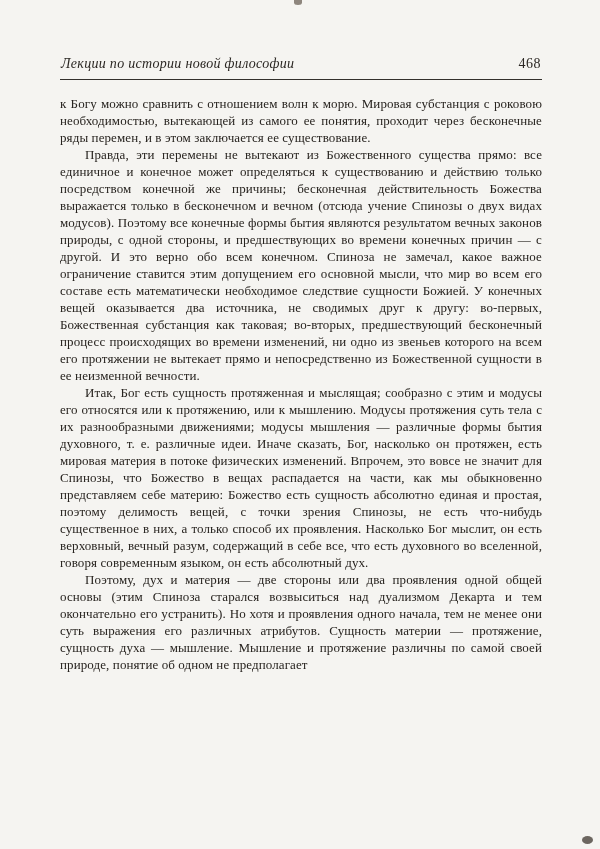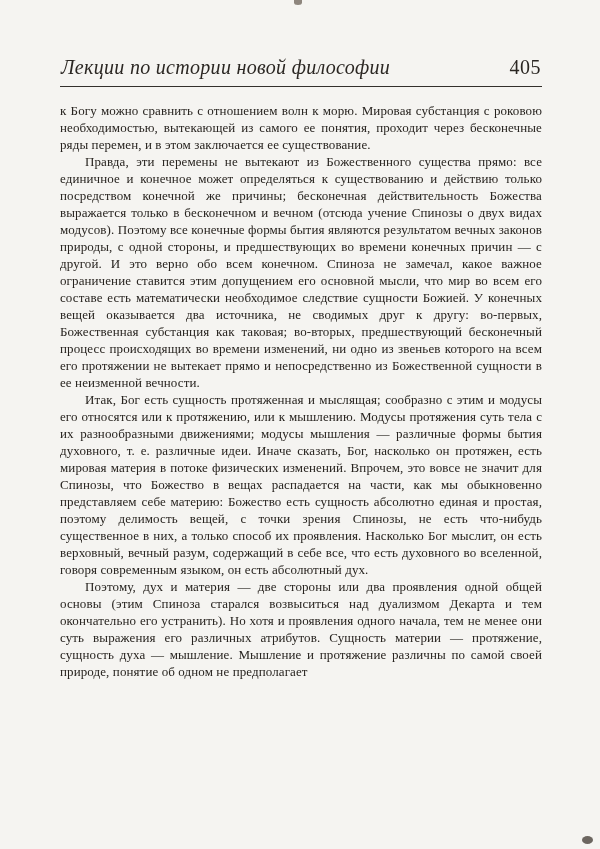--- a/index.html
+++ b/index.html
@@ -15,21 +15,21 @@
   }
   .page {
     width: 100%;
     height: 100%;
     padding: 56px 58px 0 60px;
   }
   .page-header {
     display: flex;
     justify-content: space-between;
     align-items: baseline;
-    font-size: 20px;
+    font-size: 14px;
     padding: 0 1px 7px 1px;
     color: #2b2723;
   }
   .running-title {
     font-style: italic;
     letter-spacing: 0.3px;
   }
   .page-number {
     font-style: normal;
     letter-spacing: 0.5px;
@@ -77,21 +77,21 @@
     filter: blur(0.6px);
   }
 </style>
 </head>
 <body>
 
 <div class="page">
 
   <div class="page-header">
     <span class="running-title">Лекции по истории новой философии</span>
-    <span class="page-number">405</span>
+    <span class="page-number">468</span>
   </div>
 
   <div class="header-rule"></div>
 
   <div class="page-body">
     <p class="first">к Богу можно сравнить с отношением волн к морю. Мировая субстанция с роковою необходимостью, вытекающей из самого ее понятия, проходит через бесконечные ряды перемен, и в этом заключается ее существование.</p>
     <p>Правда, эти перемены не вытекают из Божественного существа прямо: все единичное и конечное может определяться к существованию и действию только посредством конечной же причины; бесконечная действительность Божества выражается только в бесконечном и вечном (отсюда учение Спинозы о двух видах модусов). Поэтому все конечные формы бытия являются результатом вечных законов природы, с одной стороны, и предшествующих во времени конечных причин — с другой. И это верно обо всем конечном. Спиноза не замечал, какое важное ограничение ставится этим допущением его основной мысли, что мир во всем его составе есть математически необходимое следствие сущности Божией. У конечных вещей оказывается два источника, не сводимых друг к другу: во-первых, Божественная субстанция как таковая; во-вторых, предшествующий бесконечный процесс происходящих во времени изменений, ни одно из звеньев которого на всем его протяжении не вытекает прямо и непосредственно из Божественной сущности в ее неизменной вечности.</p>
     <p>Итак, Бог есть сущность протяженная и мыслящая; сообразно с этим и модусы его относятся или к протяжению, или к мышлению. Модусы протяжения суть тела с их разнообразными движениями; модусы мышления — различные формы бытия духовного, т. е. различные идеи. Иначе сказать, Бог, насколько он протяжен, есть мировая материя в потоке физических изменений. Впрочем, это вовсе не значит для Спинозы, что Божество в вещах распадается на части, как мы обыкновенно представляем себе материю: Божество есть сущность абсолютно единая и простая, поэтому делимость вещей, с точки зрения Спинозы, не есть что-нибудь существенное в них, а только способ их проявления. Насколько Бог мыслит, он есть верховный, вечный разум, содержащий в себе все, что есть духовного во вселенной, говоря современным языком, он есть абсолютный дух.</p>
     <p>Поэтому, дух и материя — две стороны или два проявления одной общей основы (этим Спиноза старался возвыситься над дуализмом Декарта и тем окончательно его устранить). Но хотя и проявления одного начала, тем не менее они суть выражения его различных атрибутов. Сущность материи — протяжение, сущность духа — мышление. Мышление и протяжение различны по самой своей природе, понятие об одном не предполагает</p>
   </div>

